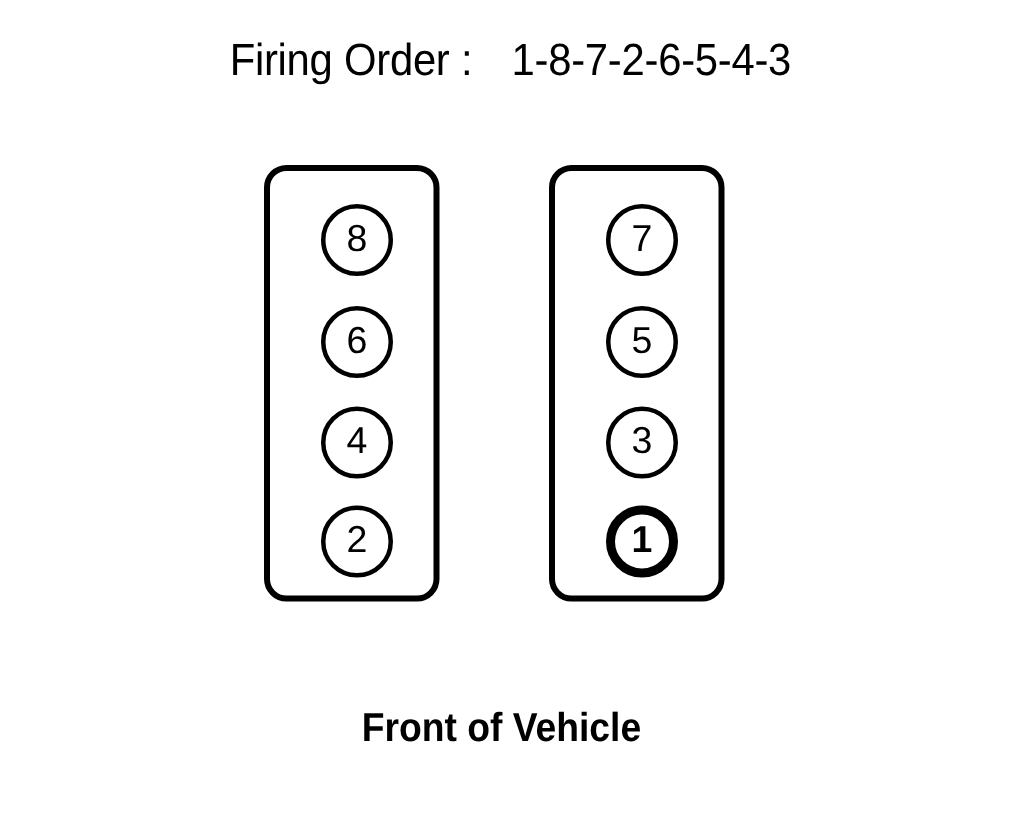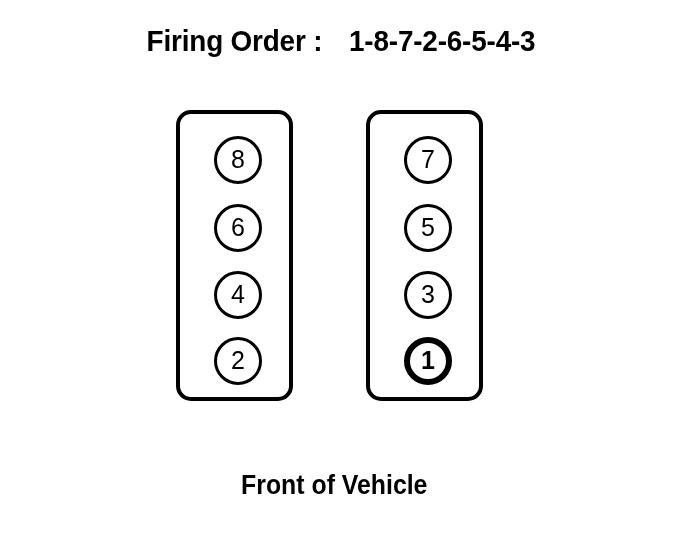--- a/index.html
+++ b/index.html
@@ -24,21 +24,21 @@
 
   
   .title-row {
     position: absolute;
     left: 0;
     top: 24px;
     width: 682px;
     text-align: center;
     white-space: nowrap;
     font-size: 30px;
-    font-weight: bold;
+    font-weight: normal;
     letter-spacing: -0.2px;
     line-height: 34px;
   }
   .title-label {
     display: inline-block;
     transform: scaleX(0.93);
     transform-origin: center;
   }
   .title-sequence {
     display: inline-block;

